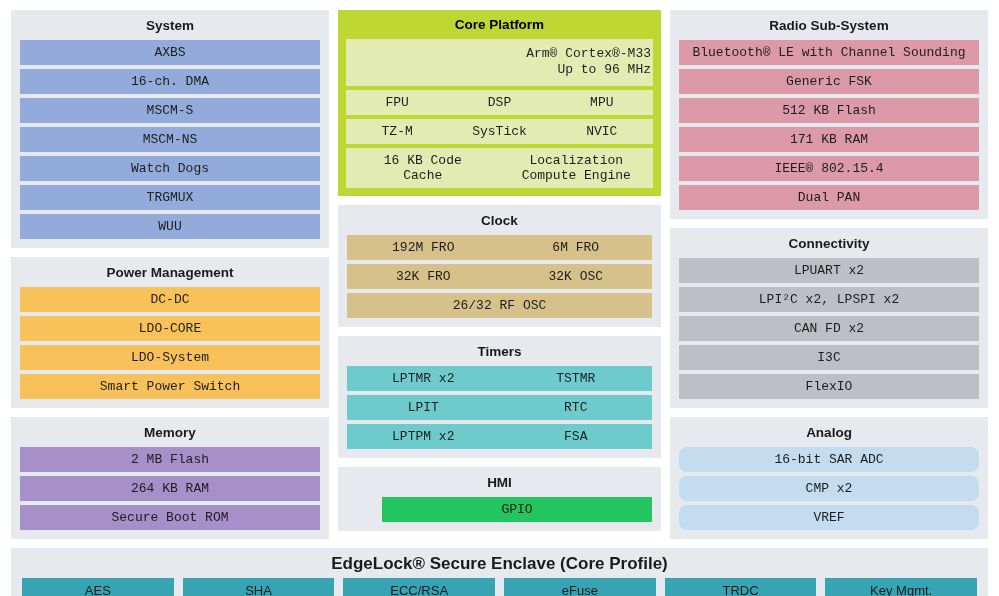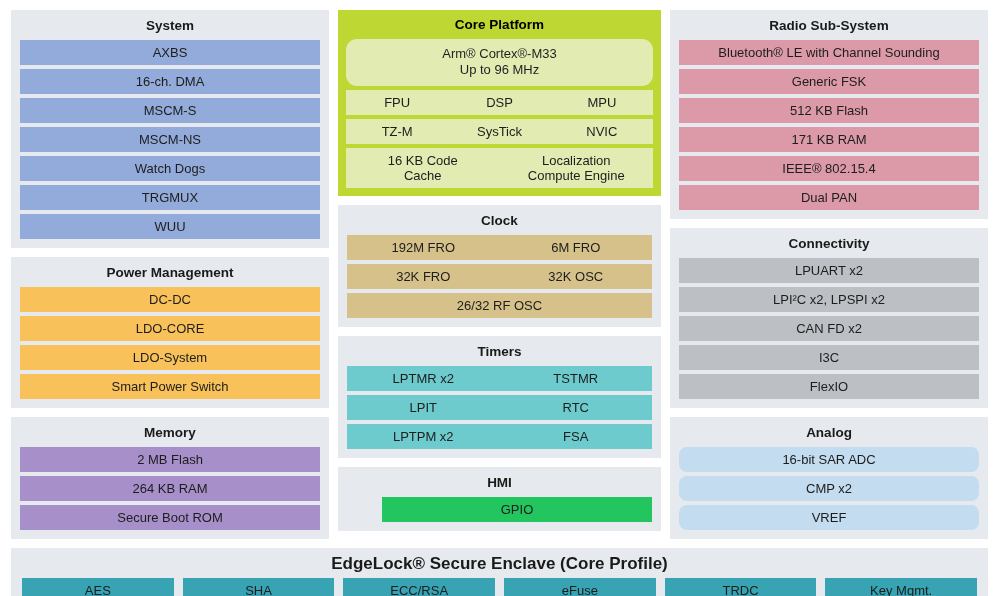--- a/index.html
+++ b/index.html
@@ -33,21 +33,21 @@
     padding:5px 9px 9px 9px;
   }
   .panel-title{
     font-weight:bold;
     font-size:13.5px;
     text-align:center;
     line-height:20px;
     padding:1px 0 4px 0;
     color:#1a1a1a;
   }
-  .rows{display:flex;flex-direction:column;gap:4px;}
+  .rows{display:flex;flex-direction:column;gap:4px;font-family:Liberation Mono, monospace;}
   .blk{
     text-align:center;
     font-size:13px;
     line-height:15px;
     padding:5px 2px;
     color:#1d1d1d;
     box-sizing:border-box;
   }
   .row2{display:flex;}
   .row2 > .blk{flex:1 1 0;min-width:0;}
@@ -66,25 +66,24 @@
   .c-lgreen{background:#e2ebb2;}
 
   
   .panel-core{
     background:#bed732;
     padding:4px 8px 8px 8px;
   }
   .panel-core .panel-title{color:#000000;}
   .core-cpu{
     background:#e2ebb2;
-    text-align:center;
+    text-align:right;
     font-size:13px;
     line-height:16px;
     padding:7px 2px 8px 2px;
-    border-radius:11px;
   }
 
   
   .enclave{
     background:#e6eaee;
     box-sizing:border-box;
     padding:5px 11px 10px 11px;
     margin-top:9px;
   }
   .enclave .panel-title{font-size:17px;}

